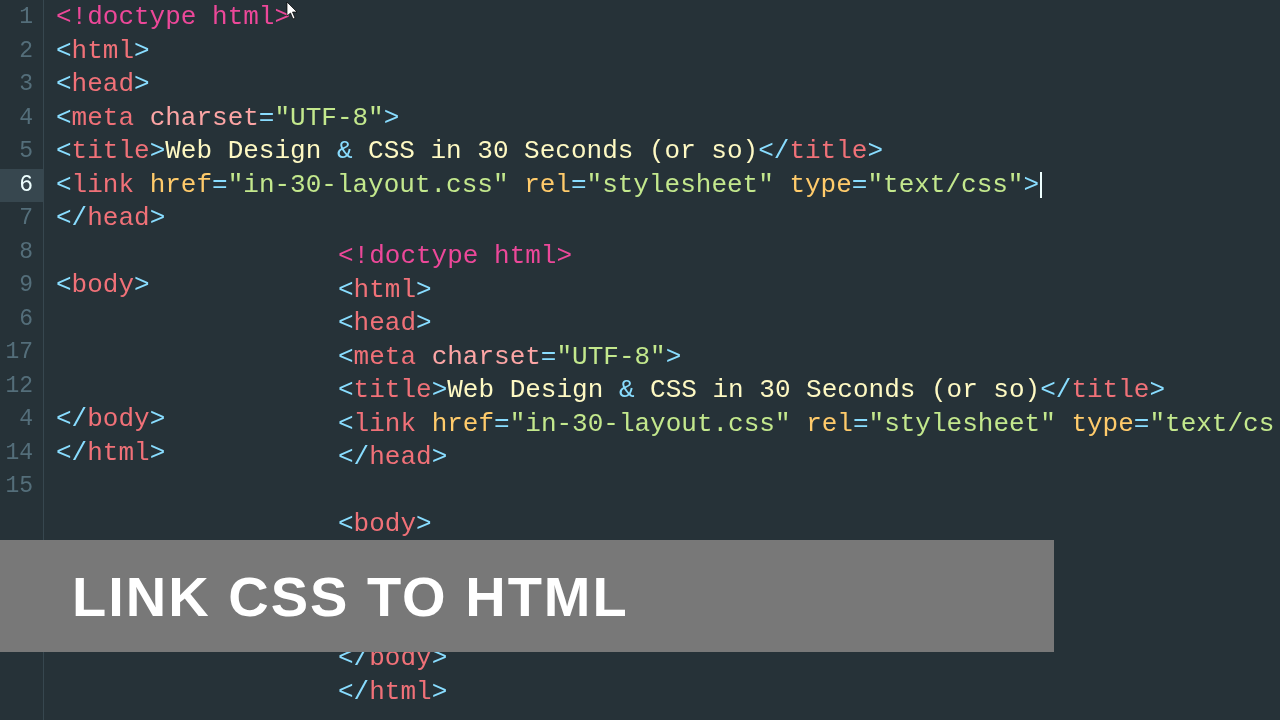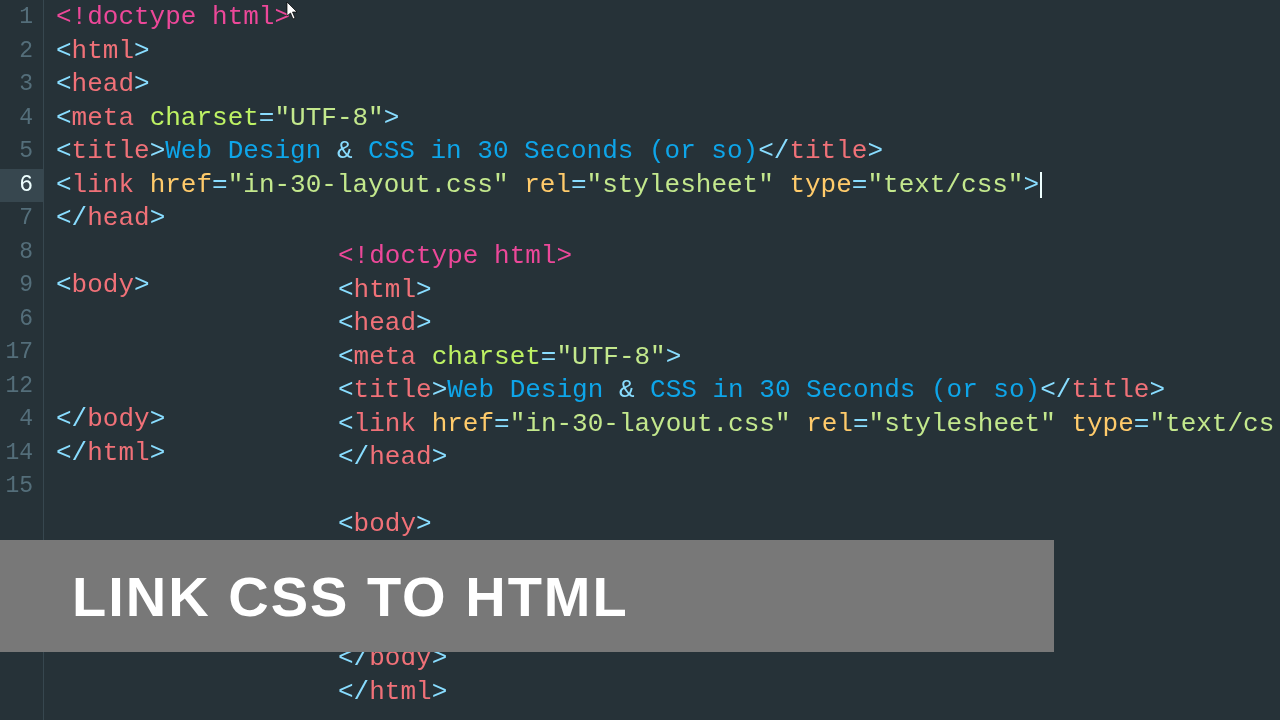--- a/index.html
+++ b/index.html
@@ -42,25 +42,25 @@
   }
   .line {
     height: 33.5px;
     line-height: 33.5px;
     white-space: pre;
     color: #eeffff;
   }
   .bracket  { color: #89ddff; }
   .doctype  { color: #ec4899; }
   .tag      { color: #f07178; }
-  .attr     { color: #bef264; text-align: right; }
+  .attr     { color: #fca5a5; text-align: right; }
   .attr2    { color: #ffcb6b; text-align: right; }
   .op       { color: #89ddff; }
   .string   { color: #c3e88d; }
-  .text     { color: #0ea5e9; }
+  .text     { color: #fef9c3; }
   .amp      { color: #89ddff; }
 
   .cursor-arrow {
     position: absolute;
     top: 2px;
     left: 286px;
     width: 14px;
     height: 18px;
     pointer-events: none;
   }

